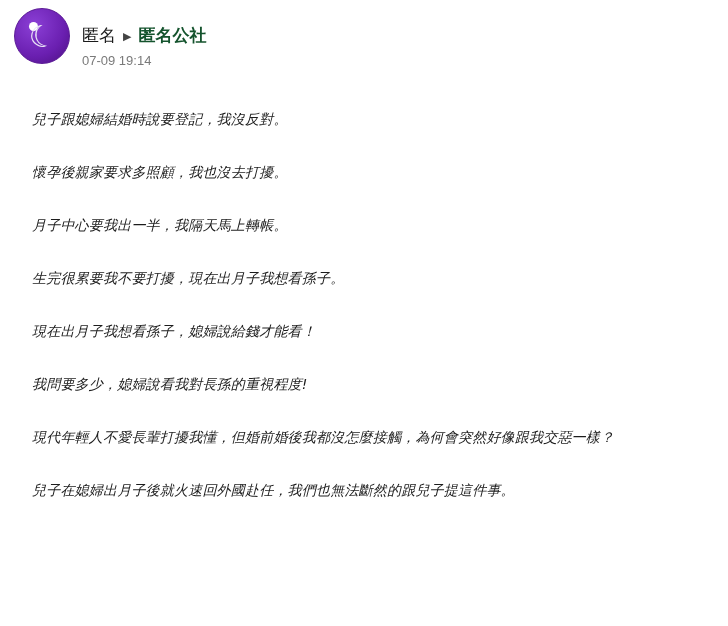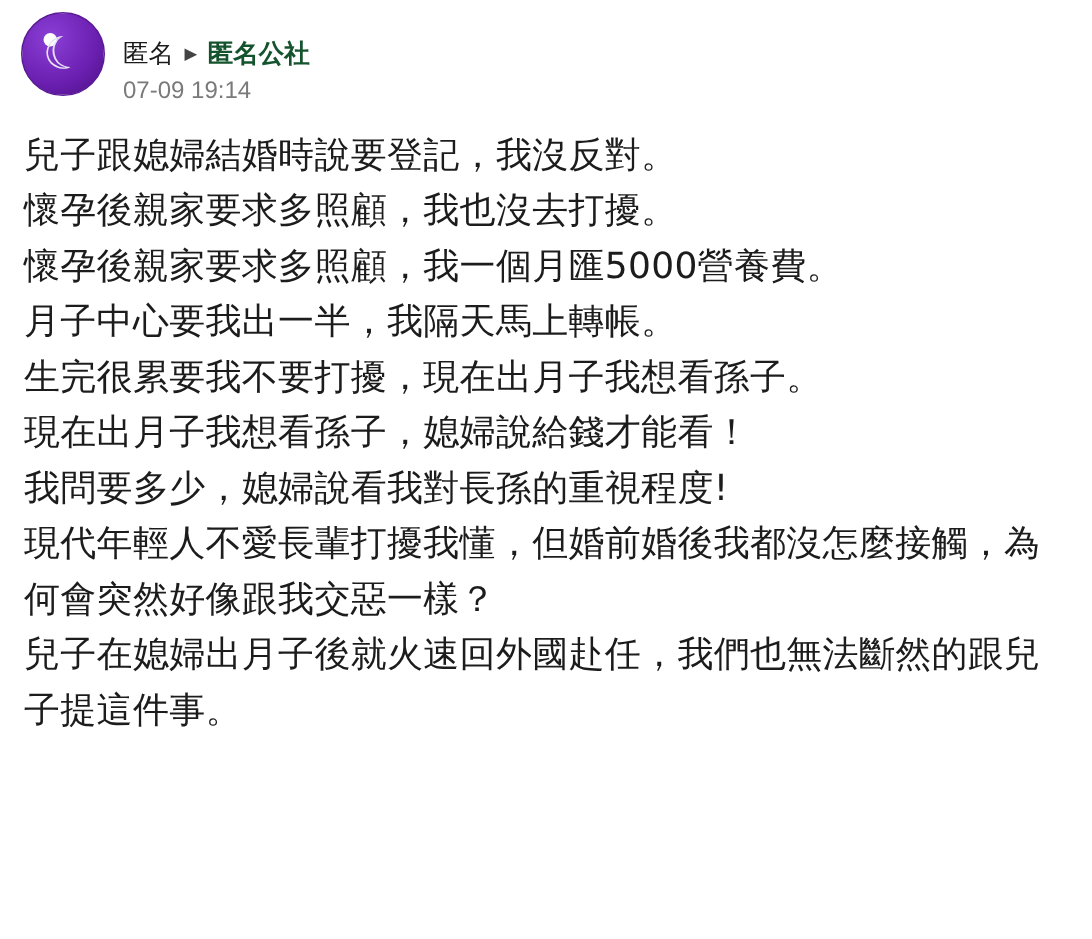--- a/index.html
+++ b/index.html
@@ -77,34 +77,35 @@
     color: #444444;
     font-size: 11px;
     line-height: 22px;
   }
   .board-name {
     color: #14532d;
     font-weight: 700;
   }
   .timestamp {
     margin-top: 6px;
-    font-size: 16px;
+    font-size: 13px;
     color: #7a7a7a;
     line-height: 16px;
   }
   .content {
     padding: 12px 16px 0 16px;
   }
   .para {
-    font-size: 24px;
+    font-size: 14px;
     line-height: 37px;
     color: #1c1c1c;
-    margin: 0;
+    margin: 16px;
     letter-spacing: 0.2px;
     font-family: "DejaVu Sans", "Liberation Sans", sans-serif;
+    font-style: italic;
   }
 </style>
 </head>
 <body>
 
 <div class="post">
 
   <div class="post-header">
     <div class="avatar">
       <div class="dot"></div>
@@ -116,21 +117,20 @@
         <span class="sep">▶</span>
         <span class="board-name">匿名公社</span>
       </div>
       <div class="timestamp">07-09 19:14</div>
     </div>
   </div>
 
   <div class="content">
     <p class="para">兒子跟媳婦結婚時說要登記，我沒反對。</p>
     <p class="para">懷孕後親家要求多照顧，我也沒去打擾。</p>
-    <p class="para">懷孕後親家要求多照顧，我一個月匯5000營養費。</p>
     <p class="para">月子中心要我出一半，我隔天馬上轉帳。</p>
     <p class="para">生完很累要我不要打擾，現在出月子我想看孫子。</p>
     <p class="para">現在出月子我想看孫子，媳婦說給錢才能看！</p>
     <p class="para">我問要多少，媳婦說看我對長孫的重視程度!</p>
     <p class="para">現代年輕人不愛長輩打擾我懂，但婚前婚後我都沒怎麼接觸，為何會突然好像跟我交惡一樣？</p>
     <p class="para">兒子在媳婦出月子後就火速回外國赴任，我們也無法斷然的跟兒子提這件事。</p>
   </div>
 
 </div>
 

